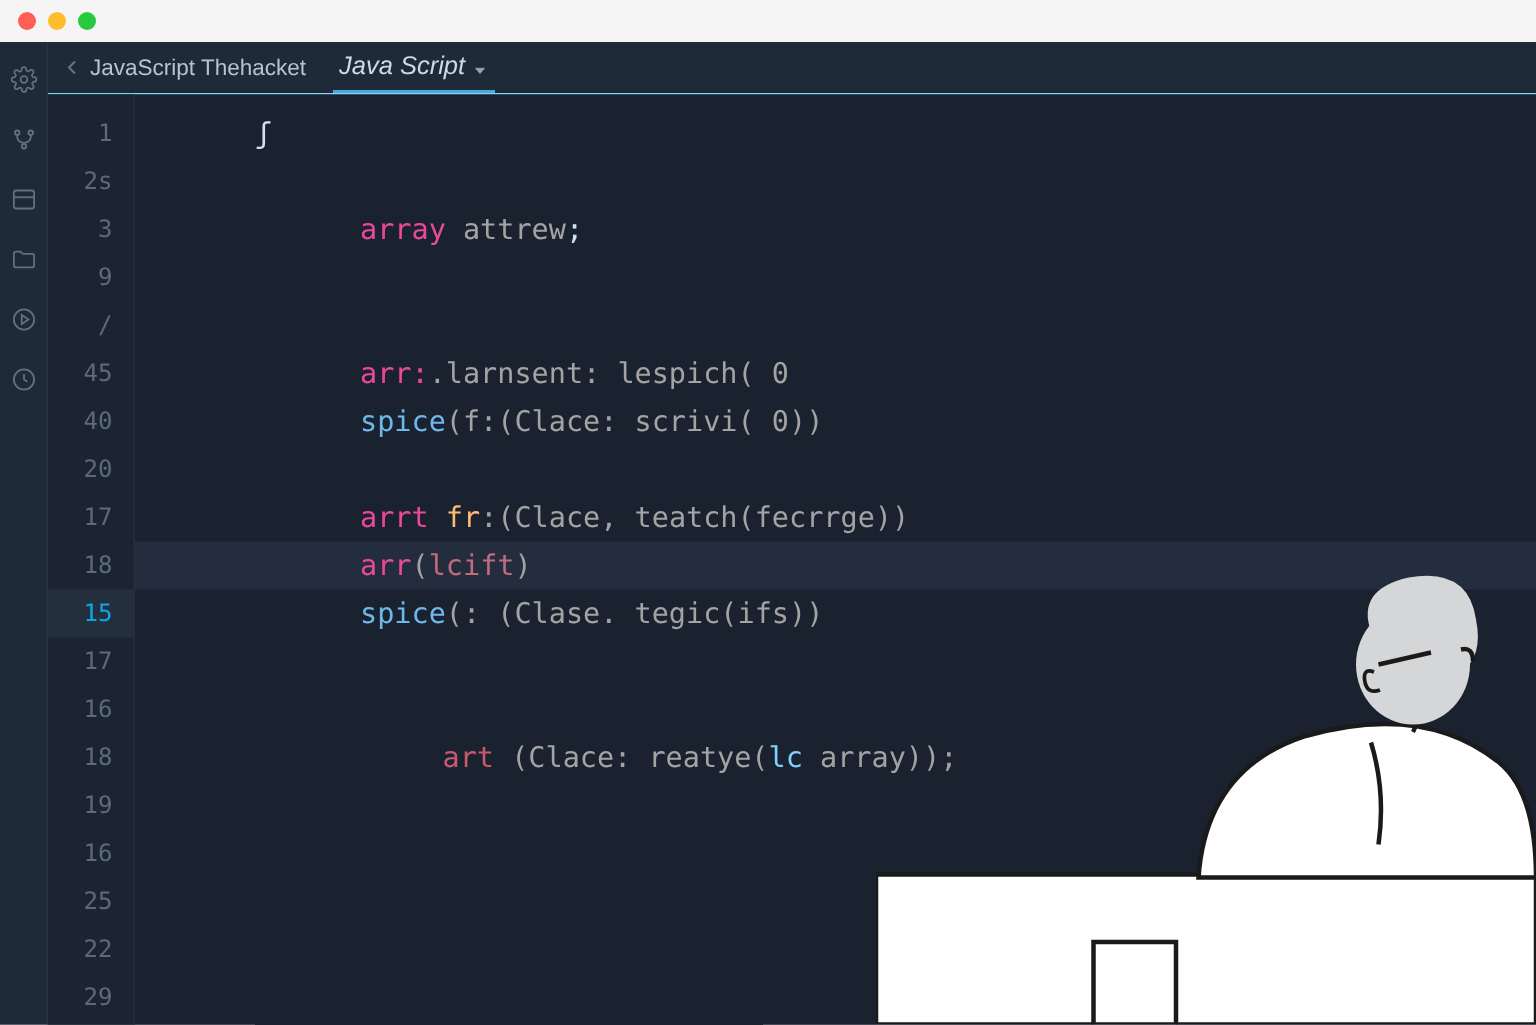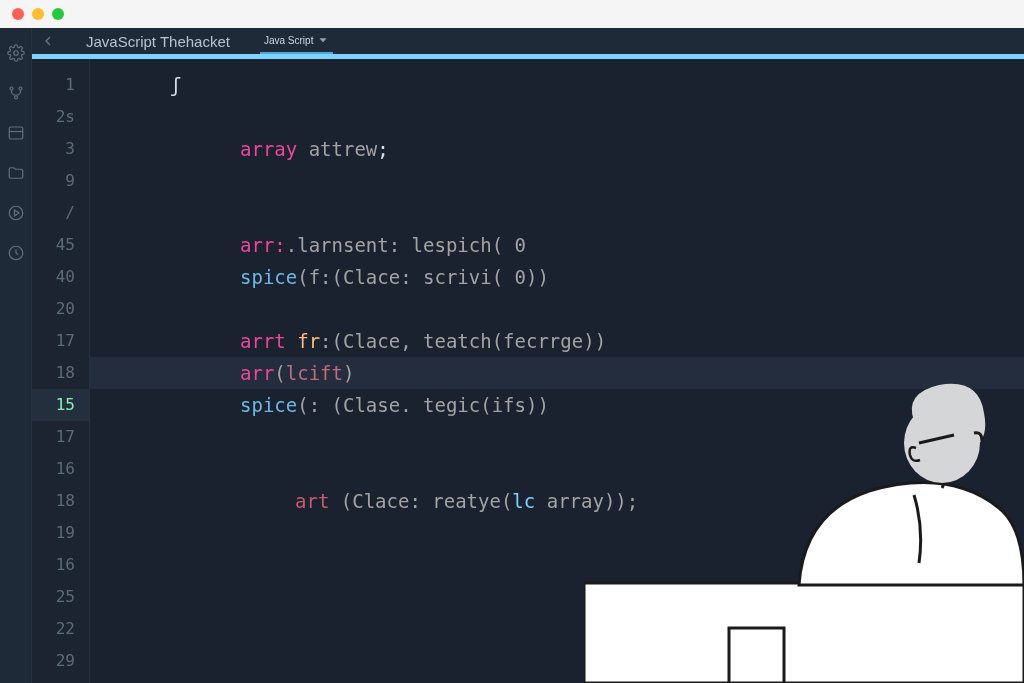--- a/index.html
+++ b/index.html
@@ -60,41 +60,43 @@
       display: flex;
       flex-direction: column;
     }
 
     .tab-bar {
       height: 36px;
       background: #1e2a38;
       display: flex;
       align-items: center;
       padding-left: 8px;
-      gap: 30px;
-      border-bottom: 5px solid #7dd3fc;
+      gap: 4px;
+      border-bottom: 1px solid #7dd3fc;
     }
     .back-chevron {
       width: 16px;
       height: 16px;
       opacity: 0.6;
     }
     .back-chevron svg { stroke: #9ba8b5; fill: none; stroke-width: 2; }
     .breadcrumb {
       color: #b8c3cf;
       font-size: 15px;
     }
     .tab {
       display: flex;
       align-items: center;
       gap: 4px;
       padding: 6px 4px;
       color: #d0d8e0;
-      font-size: 10px;
+      font-size: 17px;
       border-bottom: 2px solid #4fa8d8;
+      margin-left: 14px;
+      font-style: italic;
     }
     .tab-dropdown {
       width: 12px;
       height: 12px;
       opacity: 0.7;
     }
     .tab-dropdown svg { stroke: #d0d8e0; fill: #d0d8e0; }
 
     .editor-body {
       flex: 1;
@@ -111,21 +113,21 @@
       height: 32px;
       color: #5c6b7a;
       font-family: "Menlo", "Consolas", monospace;
       font-size: 16px;
       text-align: right;
       padding-right: 14px;
       line-height: 32px;
     }
     .line-no.cursor-line {
       background: rgba(80,100,120,0.18);
-      color: #86efac;
+      color: #0ea5e9;
     }
 
     .code-area {
       flex: 1;
       padding-top: 10px;
       font-family: "Menlo", "Consolas", monospace;
       font-size: 19px;
       line-height: 32px;
       position: relative;
     }

